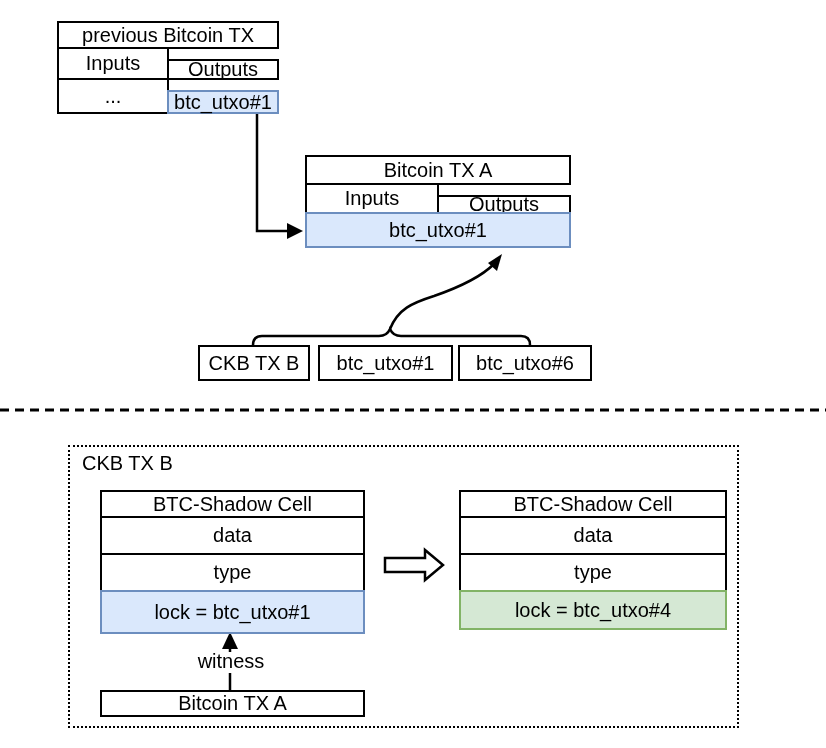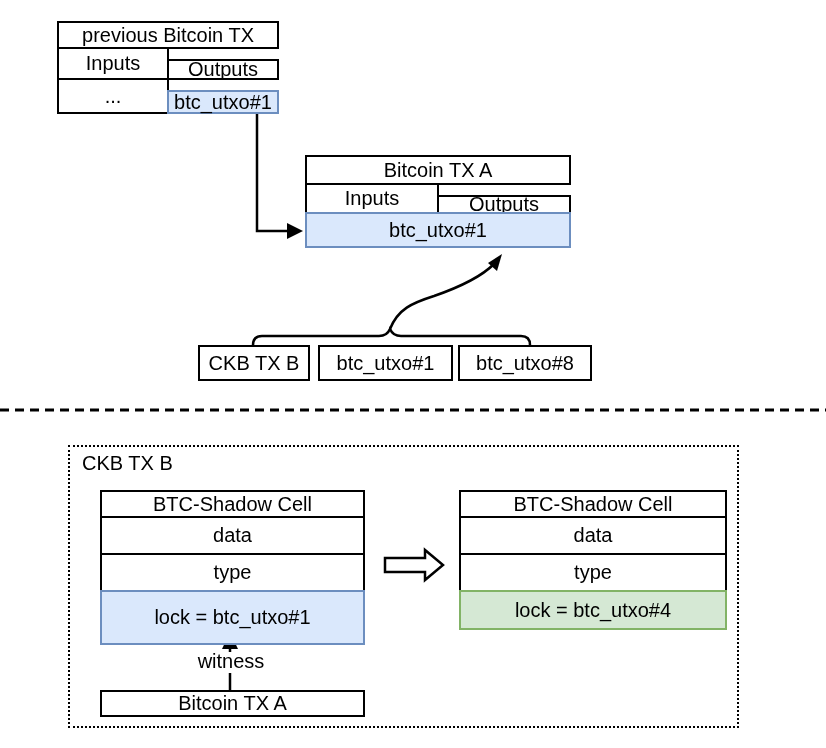--- a/index.html
+++ b/index.html
@@ -65,36 +65,36 @@
       <div class="tcell">Inputs</div>
       <div class="tcell">Outputs</div>
     </div>
     <div class="trow" style="height:36px;">
       <div class="tcell blue">btc_utxo#1</div>
     </div>
   </div>
 
   <div class="box" style="left:198px;top:345px;width:112px;height:36px;">CKB TX B</div>
   <div class="box blue" style="left:318px;top:345px;width:135px;height:36px;">btc_utxo#1</div>
-  <div class="box green" style="left:458px;top:345px;width:134px;height:36px;">btc_utxo#8</div>
+  <div class="box green" style="left:458px;top:345px;width:134px;height:36px;">btc_utxo#6</div>
 
   <div class="dotted-container" style="left:68px;top:445px;width:671px;height:283px;"></div>
   <div class="label" style="left:82px;top:452px;">CKB TX B</div>
 
   <div class="tbl" style="left:100px;top:490px;width:265px;">
     <div class="trow" style="height:28px;">
       <div class="tcell">BTC-Shadow Cell</div>
     </div>
     <div class="trow" style="height:39px;">
       <div class="tcell">data</div>
     </div>
     <div class="trow" style="height:39px;">
       <div class="tcell">type</div>
     </div>
-    <div class="trow" style="height:55px;">
+    <div class="trow" style="height:44px;">
       <div class="tcell blue">lock = btc_utxo#1</div>
     </div>
   </div>
 
   <div class="tbl" style="left:459px;top:490px;width:268px;">
     <div class="trow" style="height:28px;">
       <div class="tcell">BTC-Shadow Cell</div>
     </div>
     <div class="trow" style="height:39px;">
       <div class="tcell">data</div>

